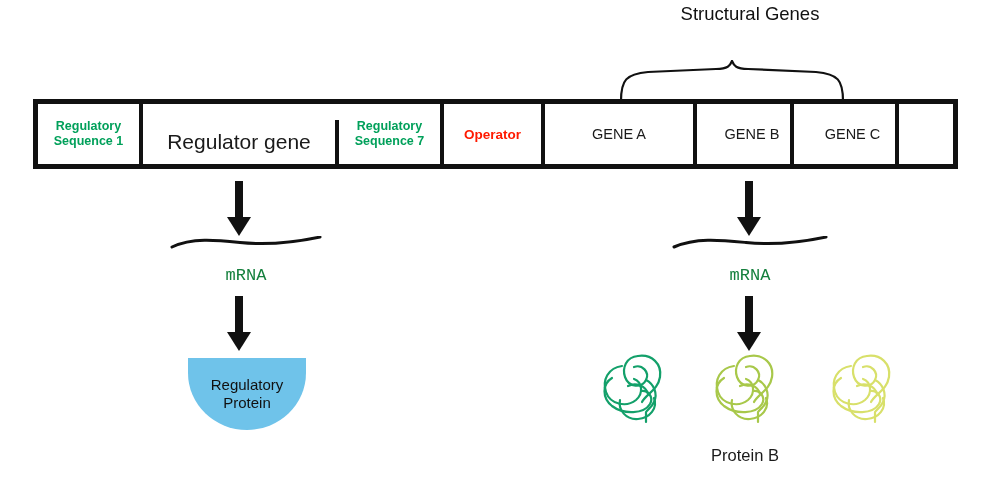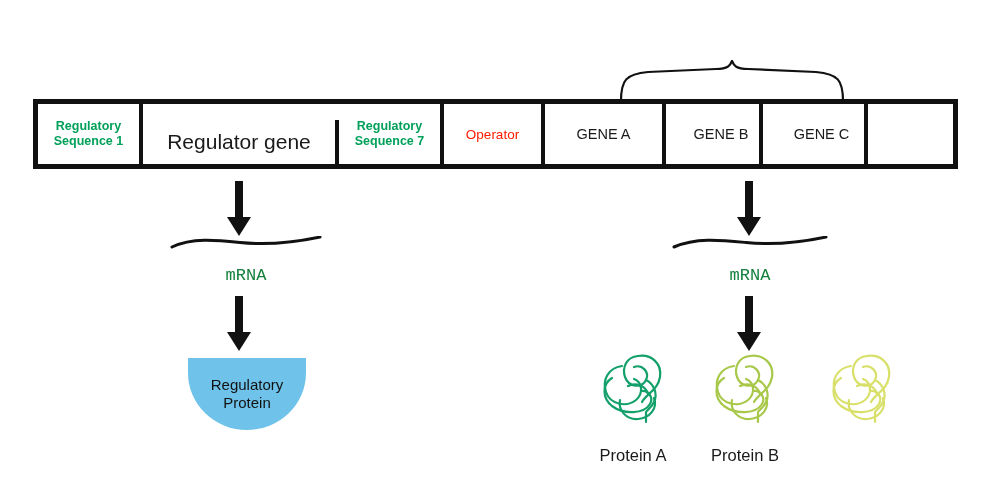--- a/index.html
+++ b/index.html
@@ -53,34 +53,34 @@
     text-align: center;
     padding: 0 3px;
     overflow: hidden;
   }
   .segment:last-child { border-right: none; }
 
   .seg-reg1   { width: 105px; }
   .seg-regulator { width: 196px; margin-top: 16px; }
   .seg-reg2   { width: 105px; }
   .seg-operator { width: 101px; }
-  .seg-genea  { width: 121px; }
+  .seg-genea  { width: 152px; }
   .seg-geneb  { width: 97px; padding-left: 20px; }
   .seg-genec  { width: 89px; margin-left: 16px; }
   .seg-empty  { flex: 1 1 auto; }
 
   .lbl-green {
     color: #00a05a;
     font-weight: bold;
     font-size: 12.5px;
     line-height: 1.18;
   }
   .lbl-red {
     color: #ff1a00;
-    font-weight: normal;
+    font-weight: bold;
     font-size: 13.5px;
     text-align: center;
   }
   .lbl-plain-big {
     font-size: 21px;
     color: #1a1a1a;
   }
   .lbl-plain {
     font-size: 14.5px;
     color: #1a1a1a;
@@ -131,20 +131,21 @@
   .protein-name {
     font-size: 16.5px;
     color: #1a1a1a;
     margin-top: 18px;
   }
 </style>
 </head>
 <body>
 
 <div id="structural-heading">
+  <div>Structural Genes</div>
 </div>
 
 <div id="brace">
   <svg width="228" height="42" viewBox="0 0 228 42" fill="none" xmlns="http://www.w3.org/2000/svg">
     <path d="M3 41 C3 20, 8 14, 30 12 L98 9 C110 8.5, 112 6, 114 1 C116 6, 118 8.5, 130 9 L198 12 C220 14, 225 20, 225 41" stroke="#111111" stroke-width="2.2" stroke-linecap="round" fill="none"></path>
   </svg>
 </div>
 
 <div id="gene-bar">
 
@@ -239,21 +240,20 @@
     <g stroke="#13a06a" stroke-width="2.2" stroke-linecap="round" stroke-linejoin="round" fill="none">
       <path d="M46 6 C60 4, 70 14, 68 27 C66 40, 54 44, 50 52"></path>
       <path d="M46 6 C34 7, 30 18, 33 27 C37 38, 50 38, 54 30 C58 22, 50 14, 42 17"></path>
       <path d="M30 16 C16 18, 10 30, 14 42 C18 54, 34 58, 44 50 C52 43, 50 32, 42 29"></path>
       <path d="M20 28 C10 34, 10 48, 20 56 C32 65, 52 64, 58 54 C62 47, 56 40, 49 41"></path>
       <path d="M28 50 C26 60, 34 70, 46 69 C58 68, 66 58, 62 48"></path>
       <path d="M54 30 C62 34, 66 44, 62 52 C60 57, 56 59, 54 62 L54 72"></path>
       <path d="M36 36 C44 32, 54 36, 56 44"></path>
     </g>
   </svg>
-  <div class="protein-name">Protein A</div>
 </div>
 
 <div class="protein-unit" id="protein-b">
   <svg class="protein-svg" width="82" height="78" viewBox="0 0 82 78" fill="none" xmlns="http://www.w3.org/2000/svg">
     <g stroke="#a8c84a" stroke-width="2.2" stroke-linecap="round" stroke-linejoin="round" fill="none">
       <path d="M46 6 C60 4, 70 14, 68 27 C66 40, 54 44, 50 52"></path>
       <path d="M46 6 C34 7, 30 18, 33 27 C37 38, 50 38, 54 30 C58 22, 50 14, 42 17"></path>
       <path d="M30 16 C16 18, 10 30, 14 42 C18 54, 34 58, 44 50 C52 43, 50 32, 42 29"></path>
       <path d="M20 28 C10 34, 10 48, 20 56 C32 65, 52 64, 58 54 C62 47, 56 40, 49 41"></path>
       <path d="M28 50 C26 60, 34 70, 46 69 C58 68, 66 58, 62 48"></path>

